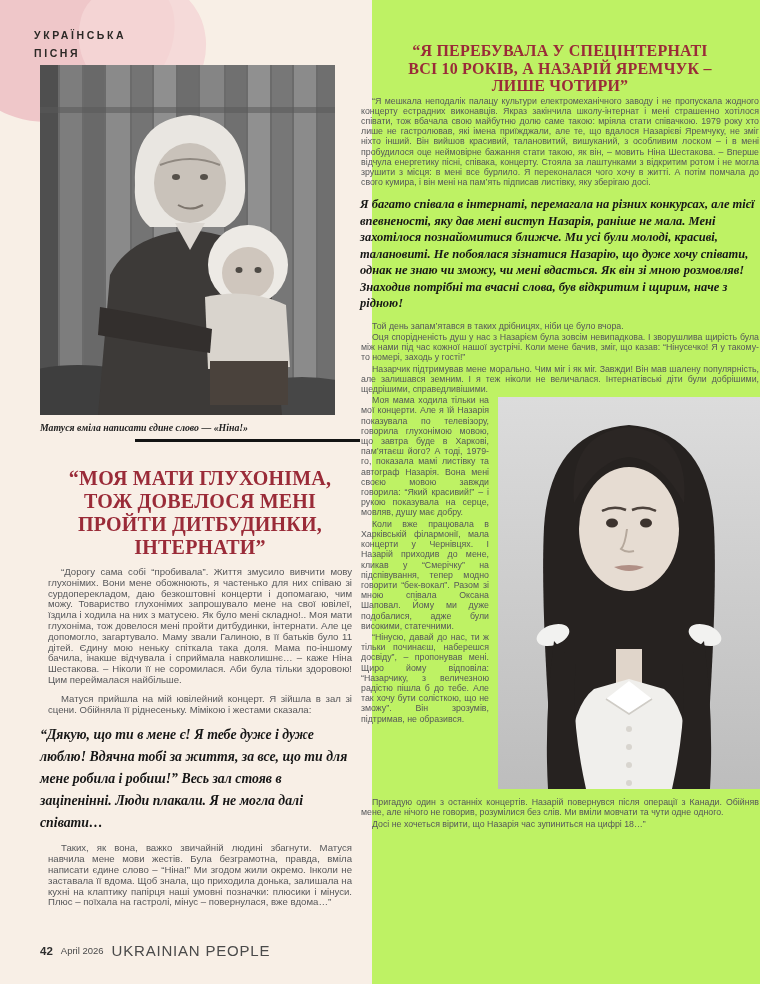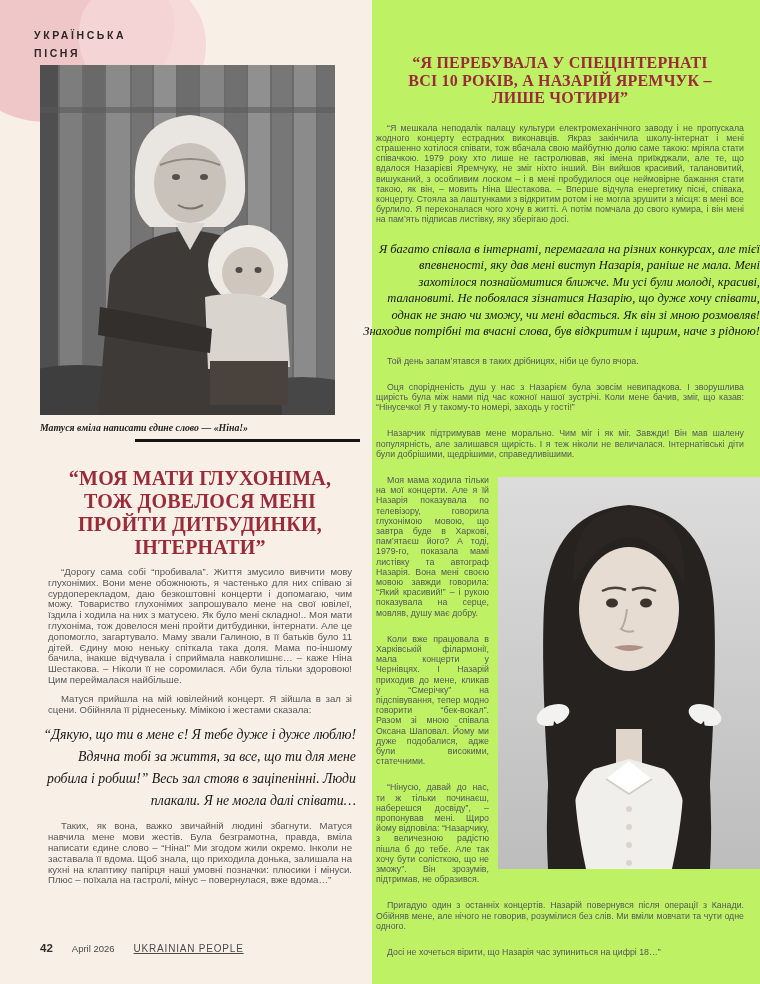--- a/index.html
+++ b/index.html
@@ -32,44 +32,43 @@
     font-family:"Liberation Serif",serif;font-weight:bold;color:#9a2b38;
     text-align:center;white-space:pre-line;
   }
   .headline.left{margin-top:13px;font-size:20px;line-height:23px;letter-spacing:.2px;}
   .headline.right{font-size:16px;line-height:17.5px;letter-spacing:.2px;}
   .body-text{color:#56575a;text-align:justify;}
   .left-col .body-text{font-size:9.6px;line-height:10.8px;}
   .left-col .body-text p{margin:8px;text-indent:13px;}
   .left-col .first-para{margin-top:12px;}
   .pull-quote{
-    font-family:"Liberation Serif",serif;font-style:italic;font-weight:400;color:#161616;
-    text-align:right;
+    font-family:"Liberation Serif",serif;font-style:italic;font-weight:700;color:#161616;
   }
   .pull-quote.left{margin:9px 4px 9px 0;font-size:13.8px;line-height:22px;}
   .pull-quote.right{margin:9px 0 9px 0;font-size:12.5px;line-height:16.5px;}
   
-  .right-col{position:absolute;left:360px;top:54px;width:400px;z-index:2;}
+  .right-col{position:absolute;left:360px;top:42px;width:400px;z-index:2;}
   .right-col .body-text{font-size:8.8px;line-height:10.2px;}
-  .right-col .body-text p{margin:16px;text-indent:11px;}
+  .right-col .body-text p{margin:1px;text-indent:11px;}
   .right-col .first-para{margin-top:11px;}
   .photo-girl{
     float:right;width:262px;height:392px;margin:2px 0 8px 9px;overflow:hidden;background:#cfcfcf;
   }
   .photo-girl svg{display:block;width:262px;height:392px;}
   .clear-float{clear:right;}
   .last-line{margin-top:5px;}
   
   .footer{
     position:absolute;left:40px;top:942px;z-index:3;
-    display:flex;align-items:center;gap:19px;color:#4a4a4a;
+    display:flex;align-items:center;gap:8px;color:#4a4a4a;
   }
   .footer .pageno{font-weight:bold;font-size:11.5px;color:#2d2d2d;}
   .footer .issue{font-size:9.5px;}
-  .footer .mag{font-size:10px;letter-spacing:.8px;text-decoration:underline;}
+  .footer .mag{font-size:15px;letter-spacing:.8px;}
 </style>
 </head>
 <body>
 
 <div class="page">
   <div class="cream"></div>
   <div class="blob"></div>
   <div class="blob2"></div>
   <div class="kicker">УКРАЇНСЬКА
 ПІСНЯ</div>
@@ -133,21 +132,21 @@
     <h1 class="headline right" style="margin:0;">“Я ПЕРЕБУВАЛА У СПЕЦІНТЕРНАТІ
 ВСІ 10 РОКІВ, А НАЗАРІЙ ЯРЕМЧУК –
 ЛИШЕ ЧОТИРИ”</h1>
     <div class="body-text">
       <p class="first-para">“Я мешкала неподалік палацу культури електромеханічного заводу і не пропускала жодного концерту естрадних виконавців. Якраз закінчила школу-інтернат і мені страшенно хотілося співати, тож вбачала свою майбутню долю саме такою: мріяла стати співачкою. 1979 року хто лише не гастролював, які імена приїжджали, але те, що вдалося Назарієві Яремчуку, не зміг ніхто інший. Він вийшов красивий, талановитий, вишуканий, з особливим лоском – і в мені пробудилося оце неймовірне бажання стати такою, як він, – мовить Ніна Шестакова. – Вперше відчула енергетику пісні, співака, концерту. Стояла за лаштунками з відкритим ротом і не могла зрушити з місця: в мені все бурлило. Я переконалася чого хочу в житті. А потім помчала до свого кумира, і він мені на пам’ять підписав листівку, яку зберігаю досі.</p>
     </div>
     <div class="pull-quote right">Я багато співала в інтернаті, перемагала на різних конкурсах, але тієї впевненості, яку дав мені виступ Назарія, раніше не мала. Мені захотілося познайомитися ближче. Ми усі були молоді, красиві, талановиті. Не побоялася зізнатися Назарію, що дуже хочу співати, однак не знаю чи зможу, чи мені вдасться. Як він зі мною розмовляв! Знаходив потрібні та вчасні слова, був відкритим і щирим, наче з рідною!</div>
     <div class="body-text">
       <p>Той день запам’ятався в таких дрібницях, ніби це було вчора.</p>
       <p>Оця спорідненість душ у нас з Назарієм була зовсім невипадкова. І зворушлива щирість була між нами під час кожної нашої зустрічі. Коли мене бачив, зміг, що казав: “Нінусечко! Я у такому-то номері, заходь у гості!”</p>
-      <p>Назарчик підтримував мене морально. Чим міг і як міг. Завжди! Він мав шалену популярність, але залишався щирість. І я теж ніколи не величалася. Інтернатівські діти були добрішими, щедрішими, справедливішими.</p>
+      <p>Назарчик підтримував мене морально. Чим міг і як міг. Завжди! Він мав шалену популярність, але залишався земним. І я теж ніколи не величалася. Інтернатівські діти були добрішими, щедрішими, справедливішими.</p>
       <figure class="photo-girl" style="margin:2px 0 8px 9px;">
         <svg viewBox="0 0 262 392" aria-hidden="true">
           <defs>
             <linearGradient id="gbg" x1="0" y1="0" x2="0" y2="1">
               <stop offset="0" stop-color="#dcdcdc"></stop>
                 <stop offset="1" stop-color="#bdbdbd"></stop>
             </linearGradient>
           </defs>
           <rect width="262" height="392" fill="url(#gbg)"></rect>
           <path d="M118 252 h26 v38 h-26 z" fill="#e0d5ca"></path>

